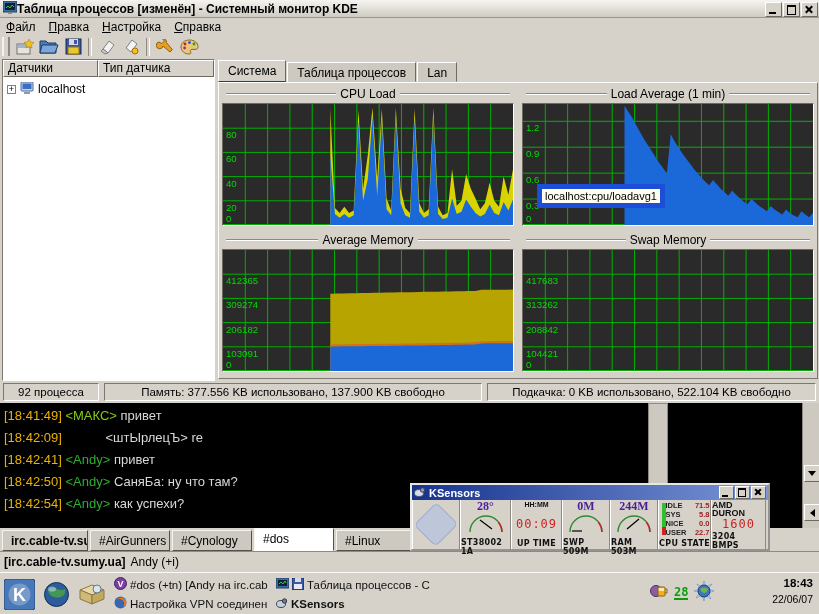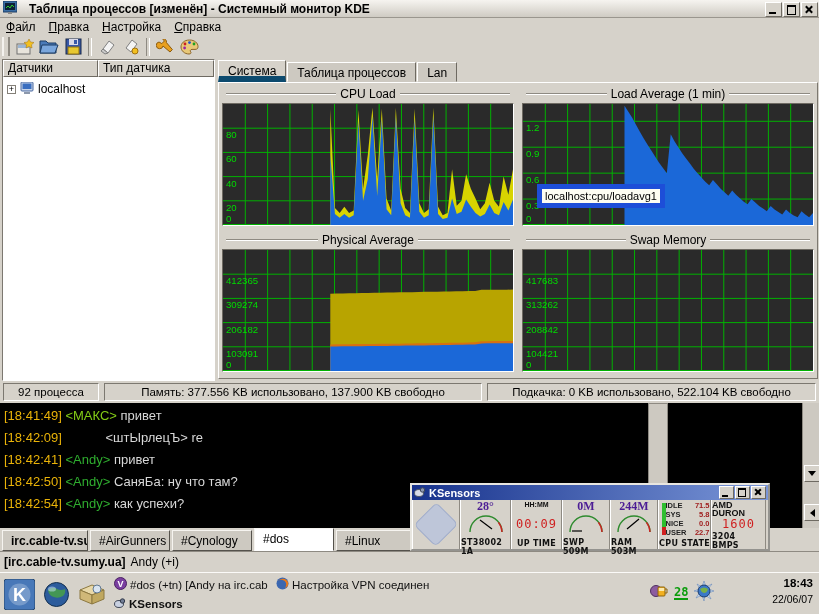--- a/index.html
+++ b/index.html
@@ -1,21 +1,21 @@
 <!DOCTYPE html>
 <html><head>
 <meta charset="utf-8">
 <style>
   html,body{margin:0;padding:0;background:#555;}
   .screen{position:relative;width:819px;height:614px;background:#d6d2ca;overflow:hidden;
     font-family:"Liberation Sans",sans-serif;-webkit-font-smoothing:none;}
   
   .titlebar{position:absolute;left:0;top:0;width:819px;height:18px;
     background:linear-gradient(#f6f4f0,#cfcbc3);border-bottom:1px solid #9a968e;
-    display:flex;align-items:center;gap:12px;padding-left:3px;box-sizing:border-box;}
+    display:flex;align-items:center;gap:0;padding-left:3px;box-sizing:border-box;}
   .titlebar .title{font-size:12px;font-weight:bold;color:#000;white-space:nowrap;}
   .winbtns{position:absolute;right:1px;top:2px;display:flex;gap:1px;}
   .wbtn{width:15px;height:13px;background:#d6d2ca;border:1px solid;border-color:#fff #6e6a62 #6e6a62 #fff;
     position:relative;}
   .wbtn .mini{position:absolute;left:3px;bottom:2px;width:7px;height:2px;background:#000;}
   .wbtn .maxi{position:absolute;left:3px;top:2px;width:7px;height:7px;border:1px solid #000;border-top-width:2px;}
   .wbtn .clx1,.wbtn .clx2{position:absolute;left:6px;top:2px;width:2px;height:9px;background:#000;}
   .wbtn .clx1{transform:rotate(45deg);} .wbtn .clx2{transform:rotate(-45deg);}
   .menubar{position:absolute;left:0;top:18px;width:819px;height:17px;display:flex;align-items:center;
     padding-left:4px;box-sizing:border-box;background:#d6d2ca;}
@@ -32,21 +32,21 @@
     font-size:12px;padding:0 4px;box-sizing:border-box;line-height:15px;color:#000;}
   .sp-col.c1{width:95px;} .sp-col.c2{flex:1;}
   .tree-row{display:flex;align-items:center;gap:4px;padding:3px 0 0 4px;}
   .expander{width:9px;height:9px;border:1px solid #848078;background:#fff;font-size:9px;line-height:7px;
     text-align:center;color:#000;box-sizing:border-box;}
   .tree-label{font-size:12px;color:#000;}
   
   .tabbar{position:absolute;left:218px;top:60px;right:0;height:22px;display:flex;align-items:flex-end;}
   .smtab{font-size:12px;color:#000;padding:3px 9px 3px 9px;background:#cdc9c1;
     border:1px solid;border-color:#fff #6e6a62 #cdc9c1 #fff;margin-right:1px;height:20px;box-sizing:border-box;}
-  .smtab.active{background:#d6d2ca;height:22px;font-weight:normal;border-bottom:6px solid #0c4a6e;}
+  .smtab.active{background:#d6d2ca;height:22px;font-weight:normal;border-bottom:1px solid #0c4a6e;}
   .worksheet{position:absolute;left:218px;top:82px;right:1px;height:297px;background:#d6d2ca;
     border:1px solid;border-color:#fff #7c7870 #7c7870 #fff;box-sizing:border-box;
     display:grid;grid-template-columns:1fr 1fr;grid-template-rows:1fr 1fr;gap:7px 8px;padding:4px 3px 6px 3px;}
   .chart-cell{display:flex;flex-direction:column;min-width:0;}
   .chart-title{display:flex;align-items:center;font-size:12px;color:#000;height:14px;margin-bottom:2px;}
   .chart-title:before,.chart-title:after{content:"";flex:1;height:0;border-top:1px solid #8e8a82;border-bottom:1px solid #fff;margin:0 4px;}
   .plot{flex:1;border:1px solid;border-color:#6e6a62 #fff #fff #6e6a62;box-sizing:border-box;min-height:0;}
   .plot svg{display:block;width:100%;height:100%;}
   .tooltip{position:absolute;left:537px;top:184px;background:#fdfdf2;border:5px solid #1d4ed8;
     font-size:11px;color:#000;padding:1px 3px;z-index:40;}
@@ -291,21 +291,21 @@
               <text x="3" y="27.428571428571416" fill="#00dc00" font-size="10" font-family="Liberation Sans, sans-serif">1.2</text>
               <text x="3" y="53.57142857142857" fill="#00dc00" font-size="10" font-family="Liberation Sans, sans-serif">0.9</text>
               <text x="3" y="79.71428571428571" fill="#00dc00" font-size="10" font-family="Liberation Sans, sans-serif">0.6</text>
               <text x="3" y="105.85714285714286" fill="#00dc00" font-size="10" font-family="Liberation Sans, sans-serif">0.3</text>
               <text x="3" y="119" fill="#00dc00" font-size="10" font-family="Liberation Sans, sans-serif">0</text>
             </svg>
           </div>
         </div>
         <div class="chart-cell">
           <div class="chart-title">
-            <span>Physical Average</span>
+            <span>Average Memory</span>
           </div>
           <div class="plot">
             <svg viewBox="0 0 300 122" preserveAspectRatio="none">
               <rect x="0" y="0" width="300" height="122" fill="#2a2a2a"></rect>
               <line x1="23.076923076923077" y1="0" x2="23.076923076923077" y2="122" stroke="#00b400" stroke-width="1"></line>
               <line x1="46.15384615384615" y1="0" x2="46.15384615384615" y2="122" stroke="#00b400" stroke-width="1"></line>
               <line x1="69.23076923076923" y1="0" x2="69.23076923076923" y2="122" stroke="#00b400" stroke-width="1"></line>
               <line x1="92.3076923076923" y1="0" x2="92.3076923076923" y2="122" stroke="#00b400" stroke-width="1"></line>
               <line x1="115.38461538461539" y1="0" x2="115.38461538461539" y2="122" stroke="#00b400" stroke-width="1"></line>
               <line x1="138.46153846153845" y1="0" x2="138.46153846153845" y2="122" stroke="#00b400" stroke-width="1"></line>
@@ -515,20 +515,33 @@
     </span>
     <div class="tasks" id="tasks">
         <div class="task">
           <span><svg width="13" height="13" viewBox="0 0 13 13">
               <circle cx="6.5" cy="6.5" r="6" fill="#7a3fa0" stroke="#4a2062"></circle>
               <text x="6.5" y="10" text-anchor="middle" font-size="9" font-weight="bold" fill="#fff" font-family="Liberation Sans, sans-serif">V</text>
             </svg></span>
           <span class="lbl">#dos (+tn) [Andy на irc.cab</span>
         </div>
         <div class="task">
+          <span><svg width="13" height="12" viewBox="0 0 13 12">
+              <rect x="0" y="0" width="13" height="10" fill="#3a6ea5" stroke="#1c3c64"></rect>
+              <rect x="2" y="2" width="9" height="6" fill="#0c2036"></rect>
+              <polyline points="3,6 5,4 7,6 9,3 10,5" stroke="#2fd02f" fill="none"></polyline>
+            </svg></span>
+          <span><svg width="12" height="12" viewBox="0 0 12 12">
+              <rect x="0" y="0" width="12" height="12" fill="#3858a8" stroke="#182848"></rect>
+              <rect x="3" y="0" width="6" height="4" fill="#d8d8e8"></rect>
+              <rect x="2" y="6" width="8" height="5" fill="#e8e8f0"></rect>
+            </svg></span>
+          <span class="lbl">Таблица процессов - С</span>
+        </div>
+        <div class="task">
           <span><svg width="13" height="13" viewBox="0 0 13 13">
               <circle cx="6.5" cy="6.5" r="6" fill="#3a66b0"></circle>
               <path d="M2,4 a6,6 0 0 1 10,1 a5,5 0 0 1 -3,6 a6,6 0 0 0 1,-5 a5,5 0 0 0 -8,-2 z" fill="#e87818"></path>
             </svg></span>
           <span class="lbl">Настройка VPN соединен</span>
         </div>
         <div class="task">
           <span><svg width="12" height="11" viewBox="0 0 12 11">
               <ellipse cx="5" cy="6" rx="4.5" ry="3.5" fill="#c8d0e0" stroke="#404858"></ellipse>
               <circle cx="8.5" cy="3" r="2.2" fill="#707c94" stroke="#303848"></circle>

